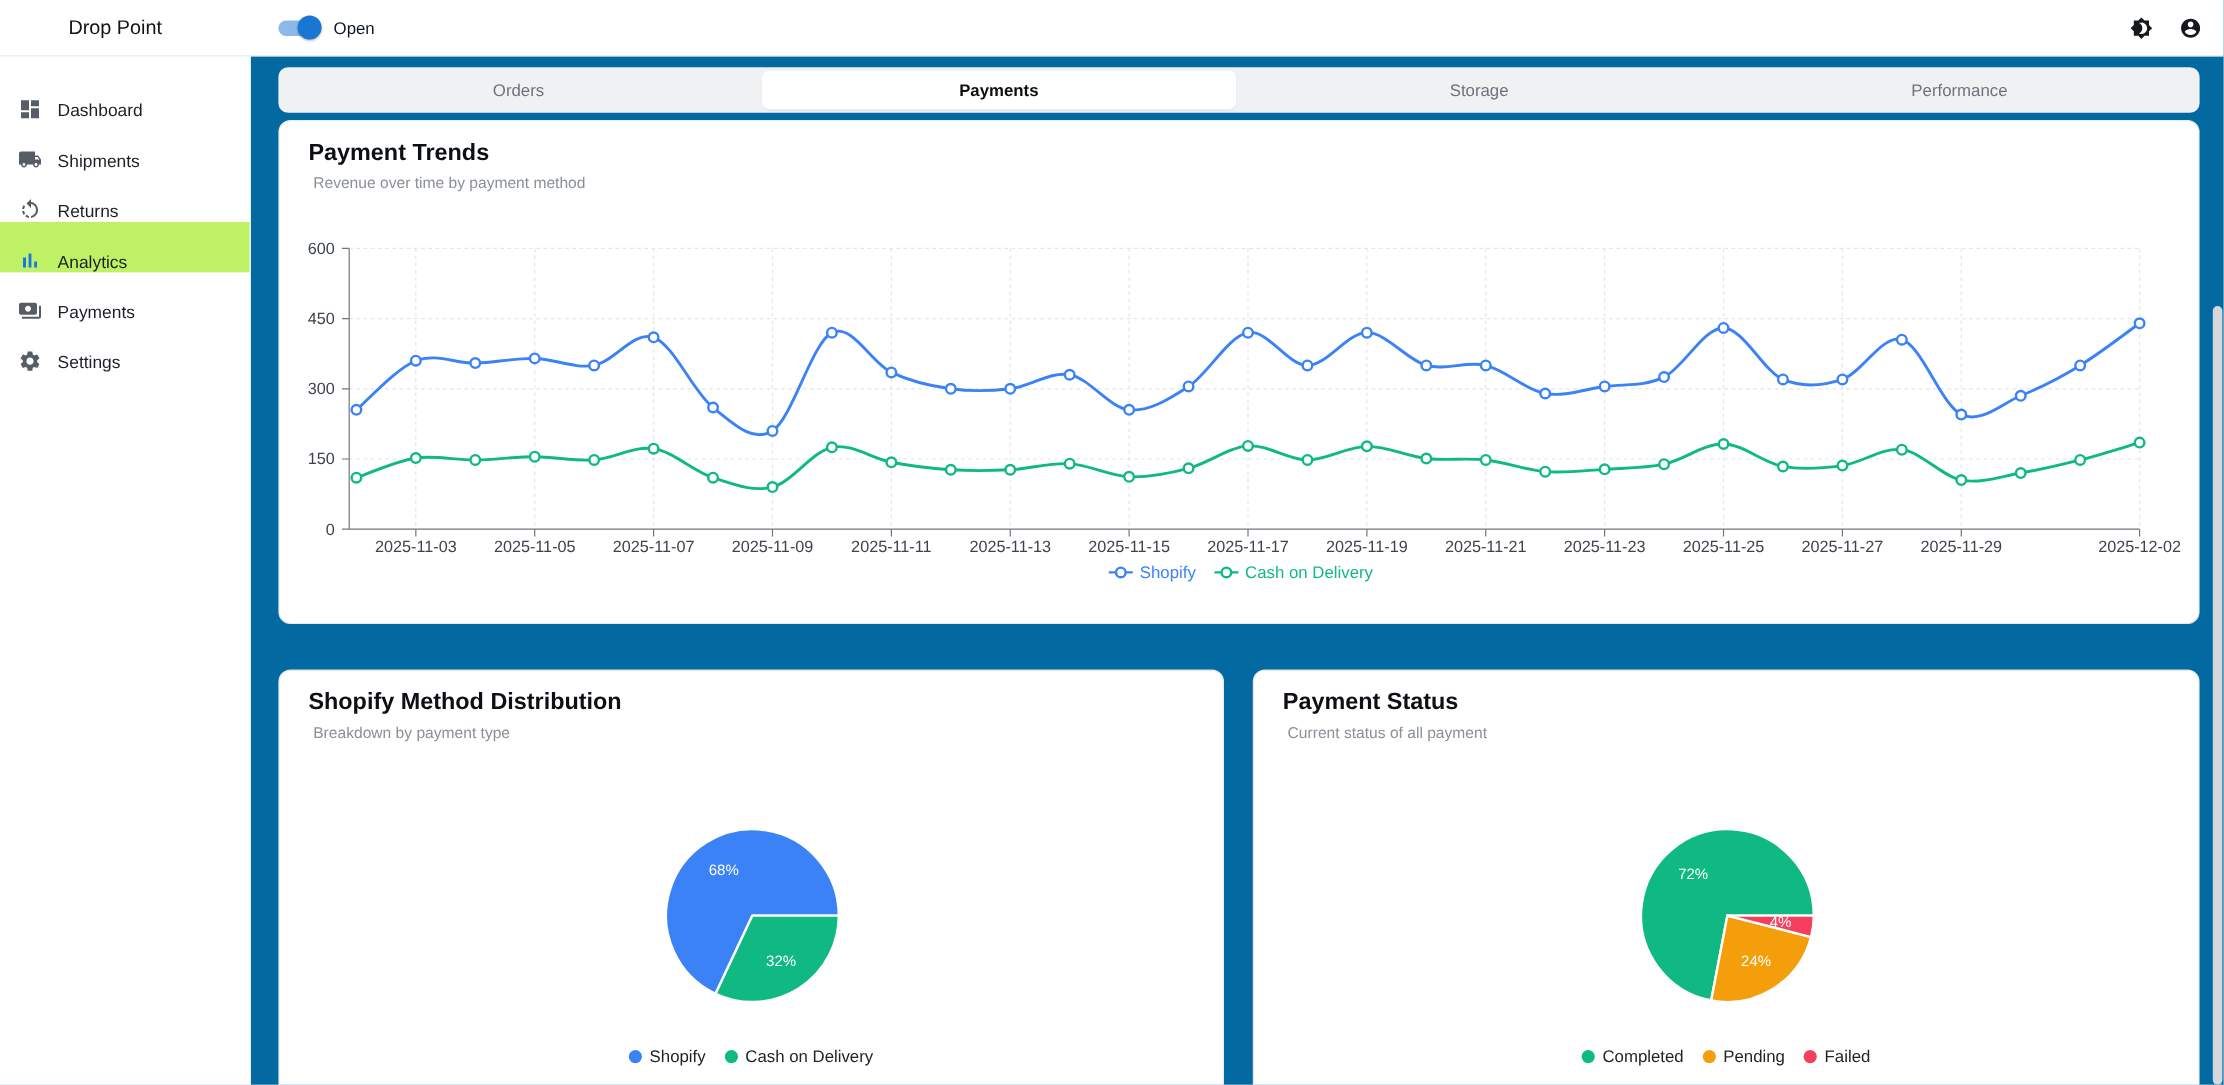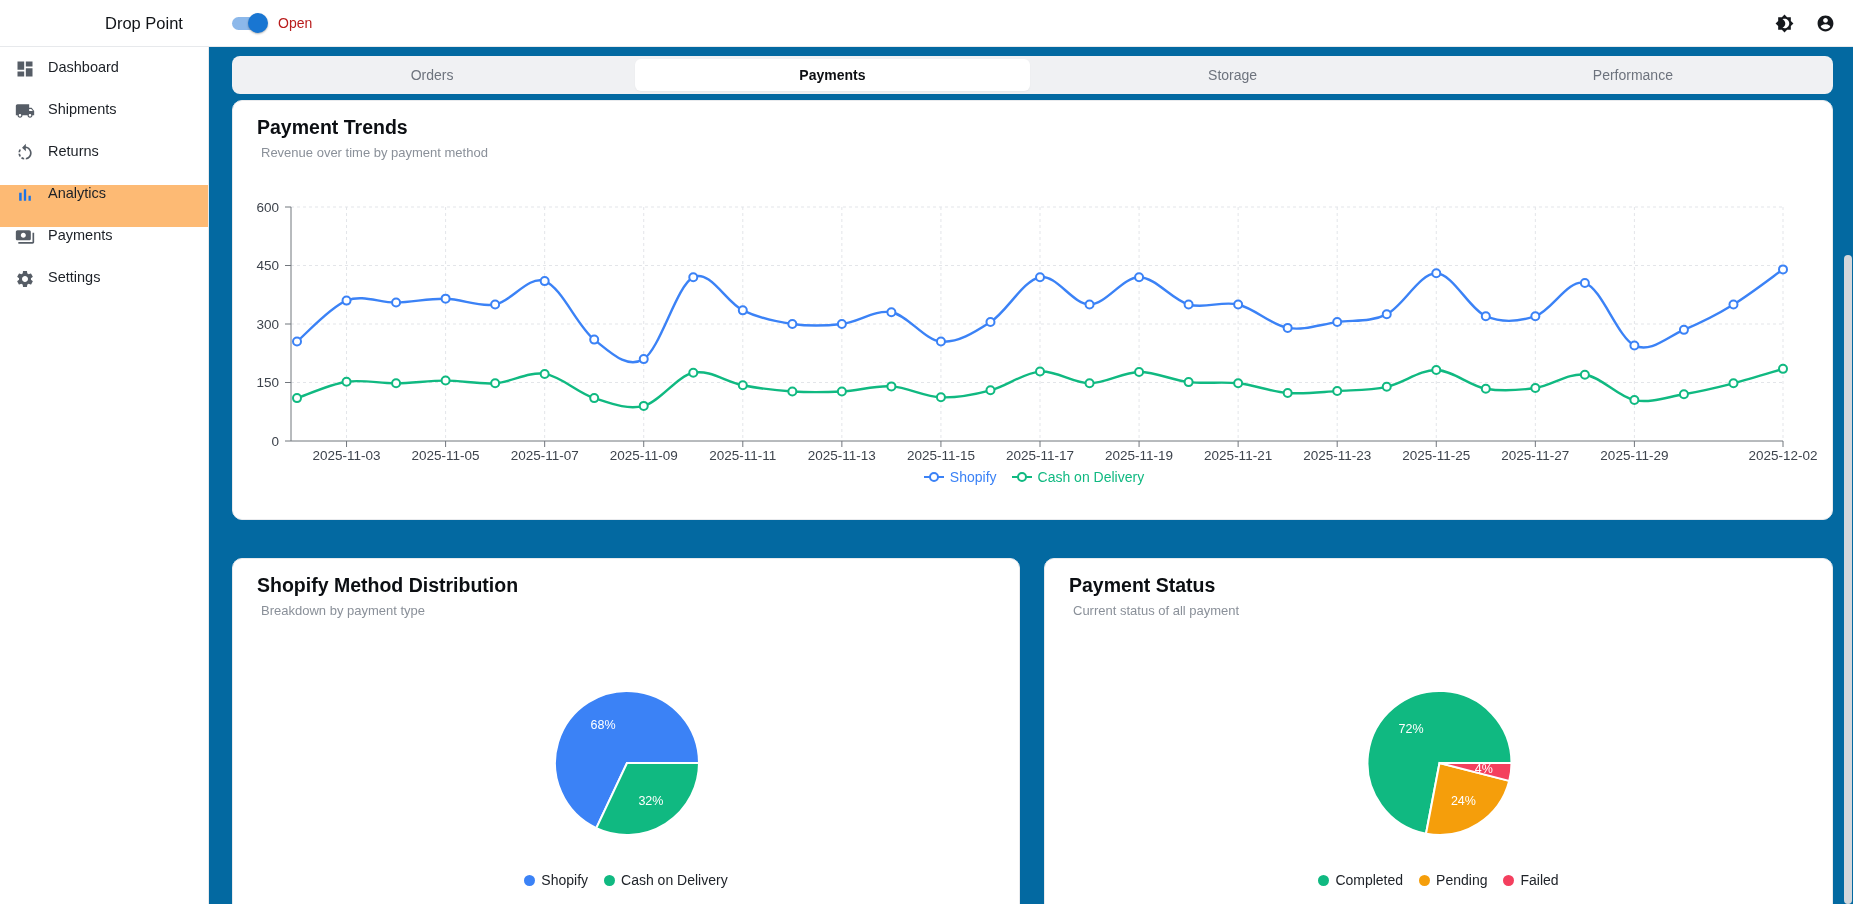--- a/index.html
+++ b/index.html
@@ -4,37 +4,37 @@
 <style>
   html,body{margin:0;padding:0;}
   body{width:1853px;height:904px;overflow:hidden;background:#f7f8f9;
        font-family:"Liberation Sans",sans-serif;color:#15181c;position:relative;}
   .app{position:absolute;inset:0;}
 
   
   header{position:absolute;left:0;top:0;width:1853px;height:46px;background:#fff;
          border-bottom:1px solid #e7e9ec;z-index:5;}
   .brand{position:absolute;left:57px;top:0;height:46px;display:flex;align-items:center;
-         font-size:16.5px;font-weight:500;color:#101317;margin-left:48px;}
+         font-size:16.5px;font-weight:500;color:#101317;}
   .toggle-group{position:absolute;left:232px;top:0;height:46px;display:flex;align-items:center;cursor:pointer;}
   .switch{position:relative;width:34px;height:20px;display:inline-block;}
   .switch .track{position:absolute;left:0;top:4px;width:34px;height:13px;border-radius:7px;background:#8cb8ea;}
   .switch .thumb{position:absolute;right:-2px;top:0;width:20px;height:20px;border-radius:50%;background:#1976d2;
                  box-shadow:0 1px 2px rgba(0,0,0,.3);}
-  .toggle-label{margin-left:12px;font-size:14px;color:#b91c1c;}
+  .toggle-label{margin-left:12px;font-size:14px;color:#0f172a;}
   .header-icons{position:absolute;right:18px;top:0;height:46px;display:flex;align-items:center;gap:22px;}
   .hicon{width:19px;height:19px;color:#16191d;cursor:pointer;display:inline-flex;}
   .hicon svg{width:100%;height:100%;}
 
   
   aside{position:absolute;left:0;top:46px;width:208px;height:858px;background:#fff;
         border-right:1px solid #e7e9ec;z-index:4;}
-  .nav-item{position:relative;height:42px;display:flex;align-items:flex-start;cursor:pointer;}
+  .nav-item{position:relative;height:42px;display:flex;align-items:flex-end;cursor:pointer;}
   .nav-item:first-child{margin-top:13px;}
-  .nav-item.active{background:#fdba74;}
+  .nav-item.active{background:#bef264;}
   .nav-icon{position:absolute;left:15px;width:20px;height:20px;color:#565d66;display:inline-flex;}
   .nav-item.active .nav-icon{color:#1a73e8;}
   .nav-icon svg{width:100%;height:100%;}
   .nav-label{margin-left:48px;font-size:14.5px;color:#1c2026;}
 
   
   main{position:absolute;left:209px;top:46px;width:1644px;height:858px;background:#0369a1;}
 
   .tabbar{position:absolute;left:23px;top:10px;width:1601px;height:38px;background:#f0f1f3;
           border-radius:8px;display:flex;}

